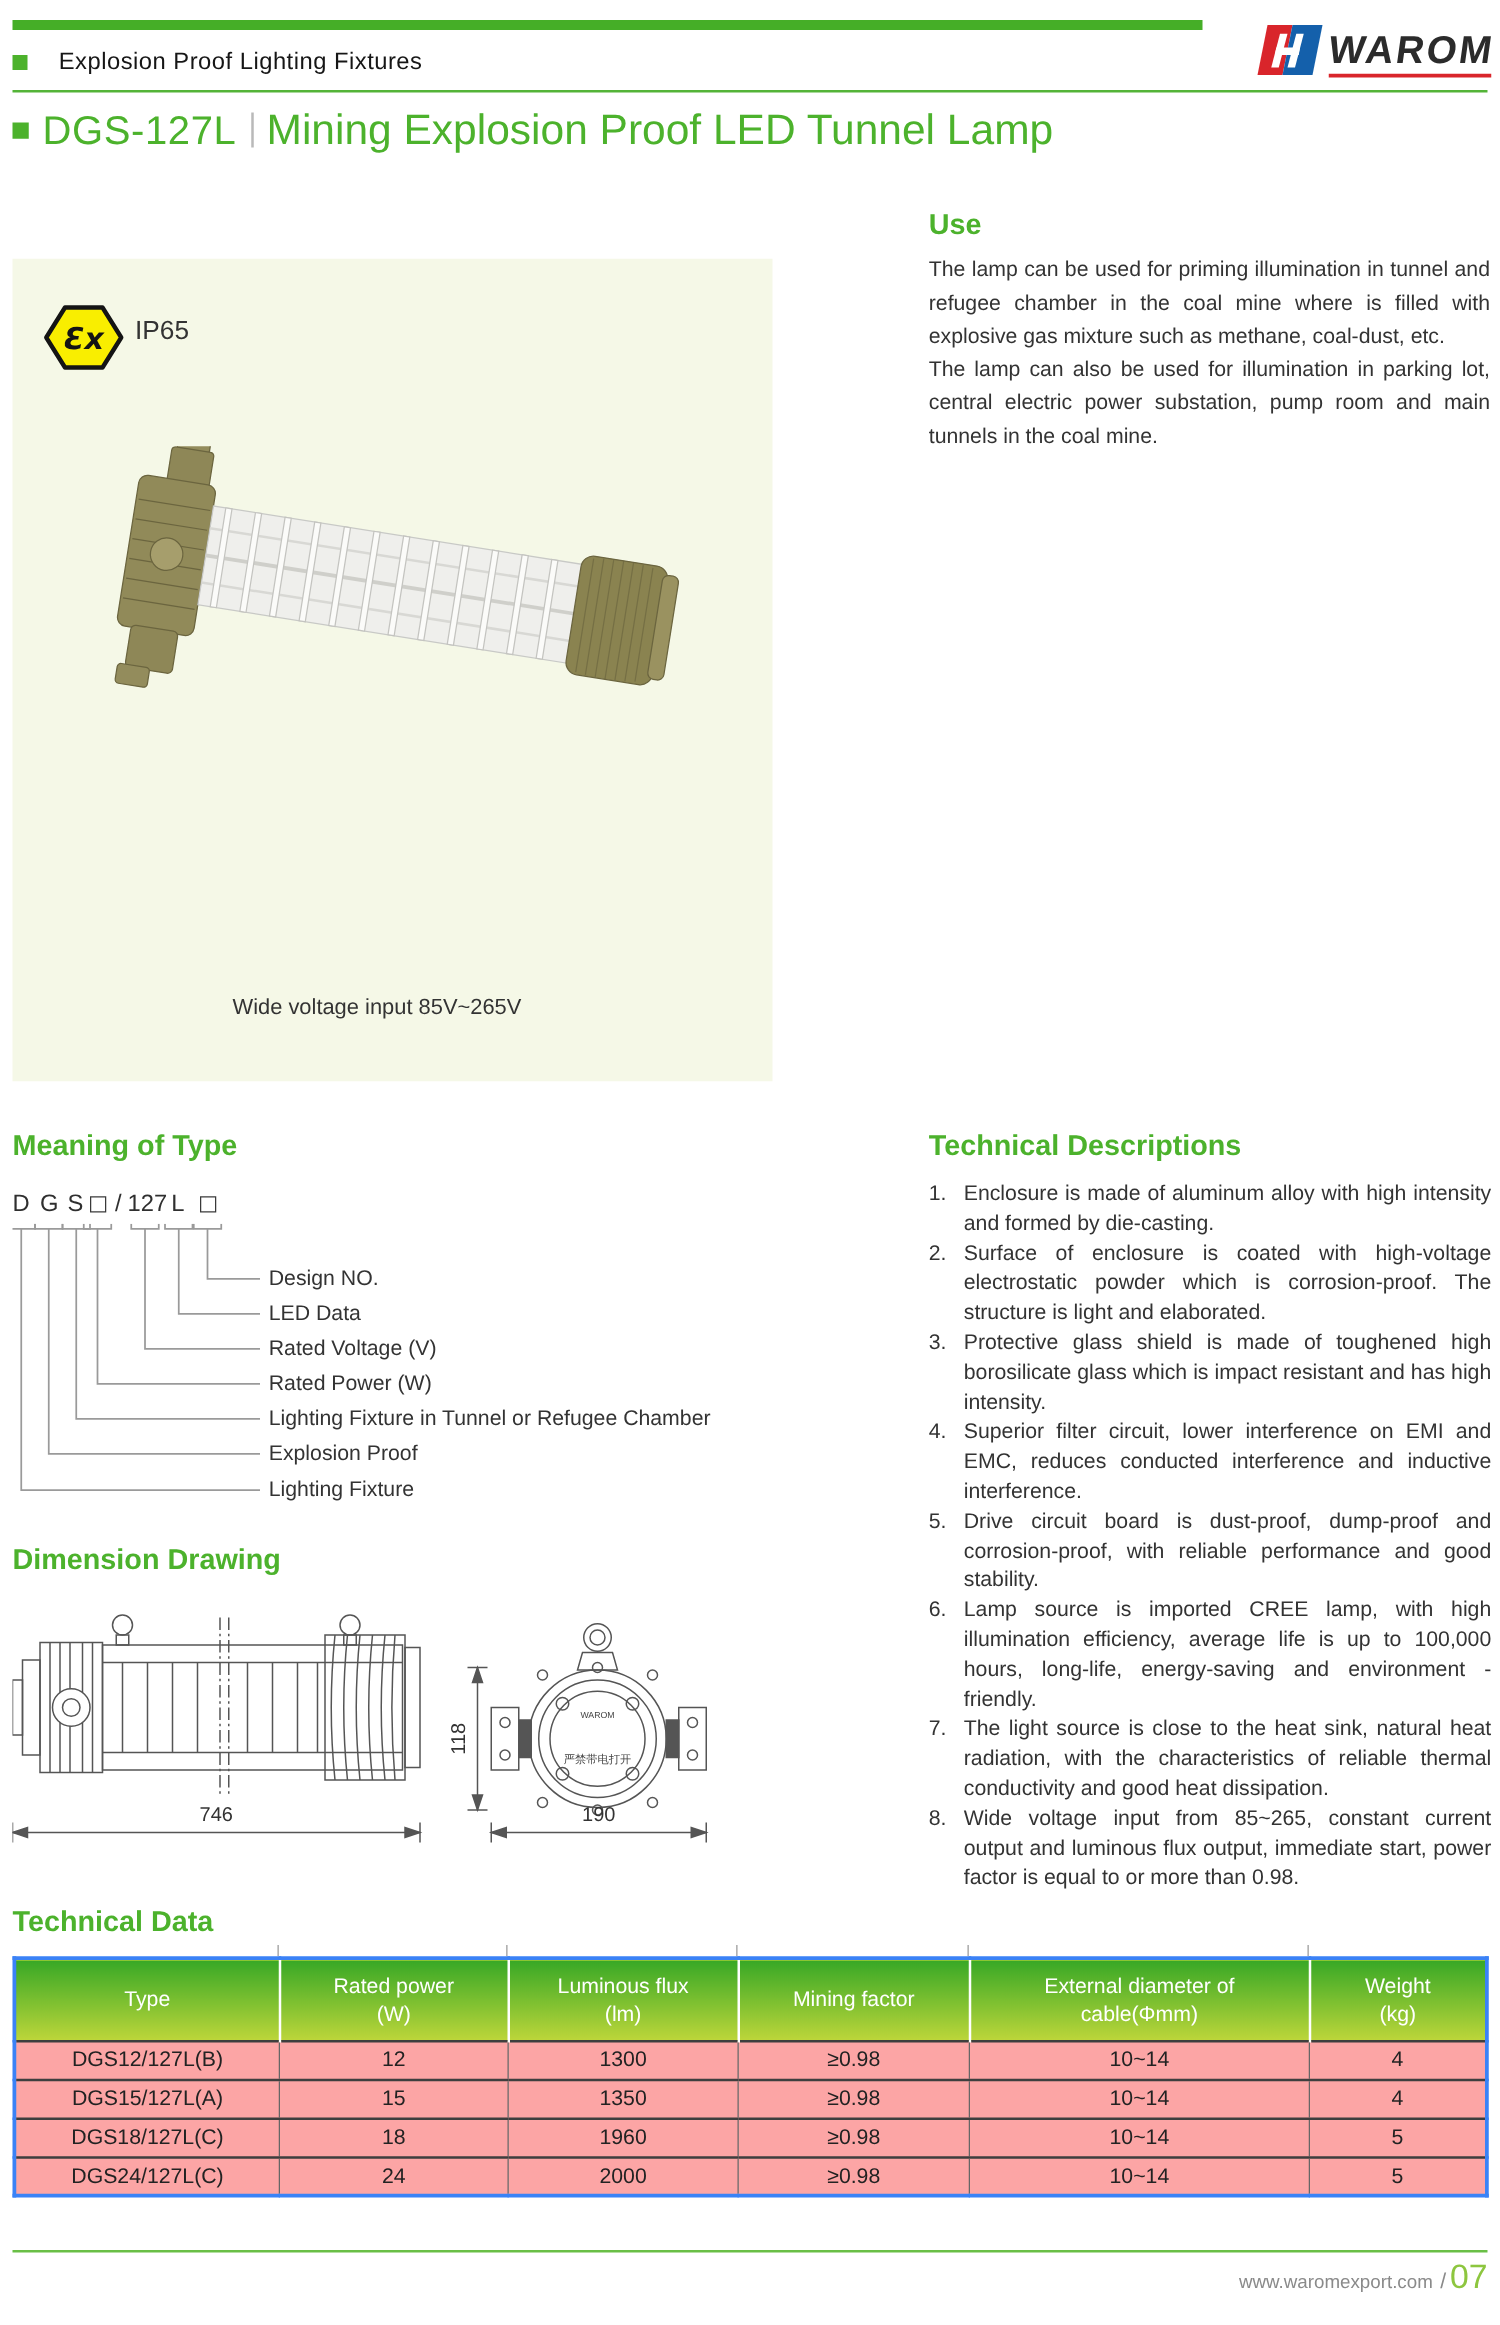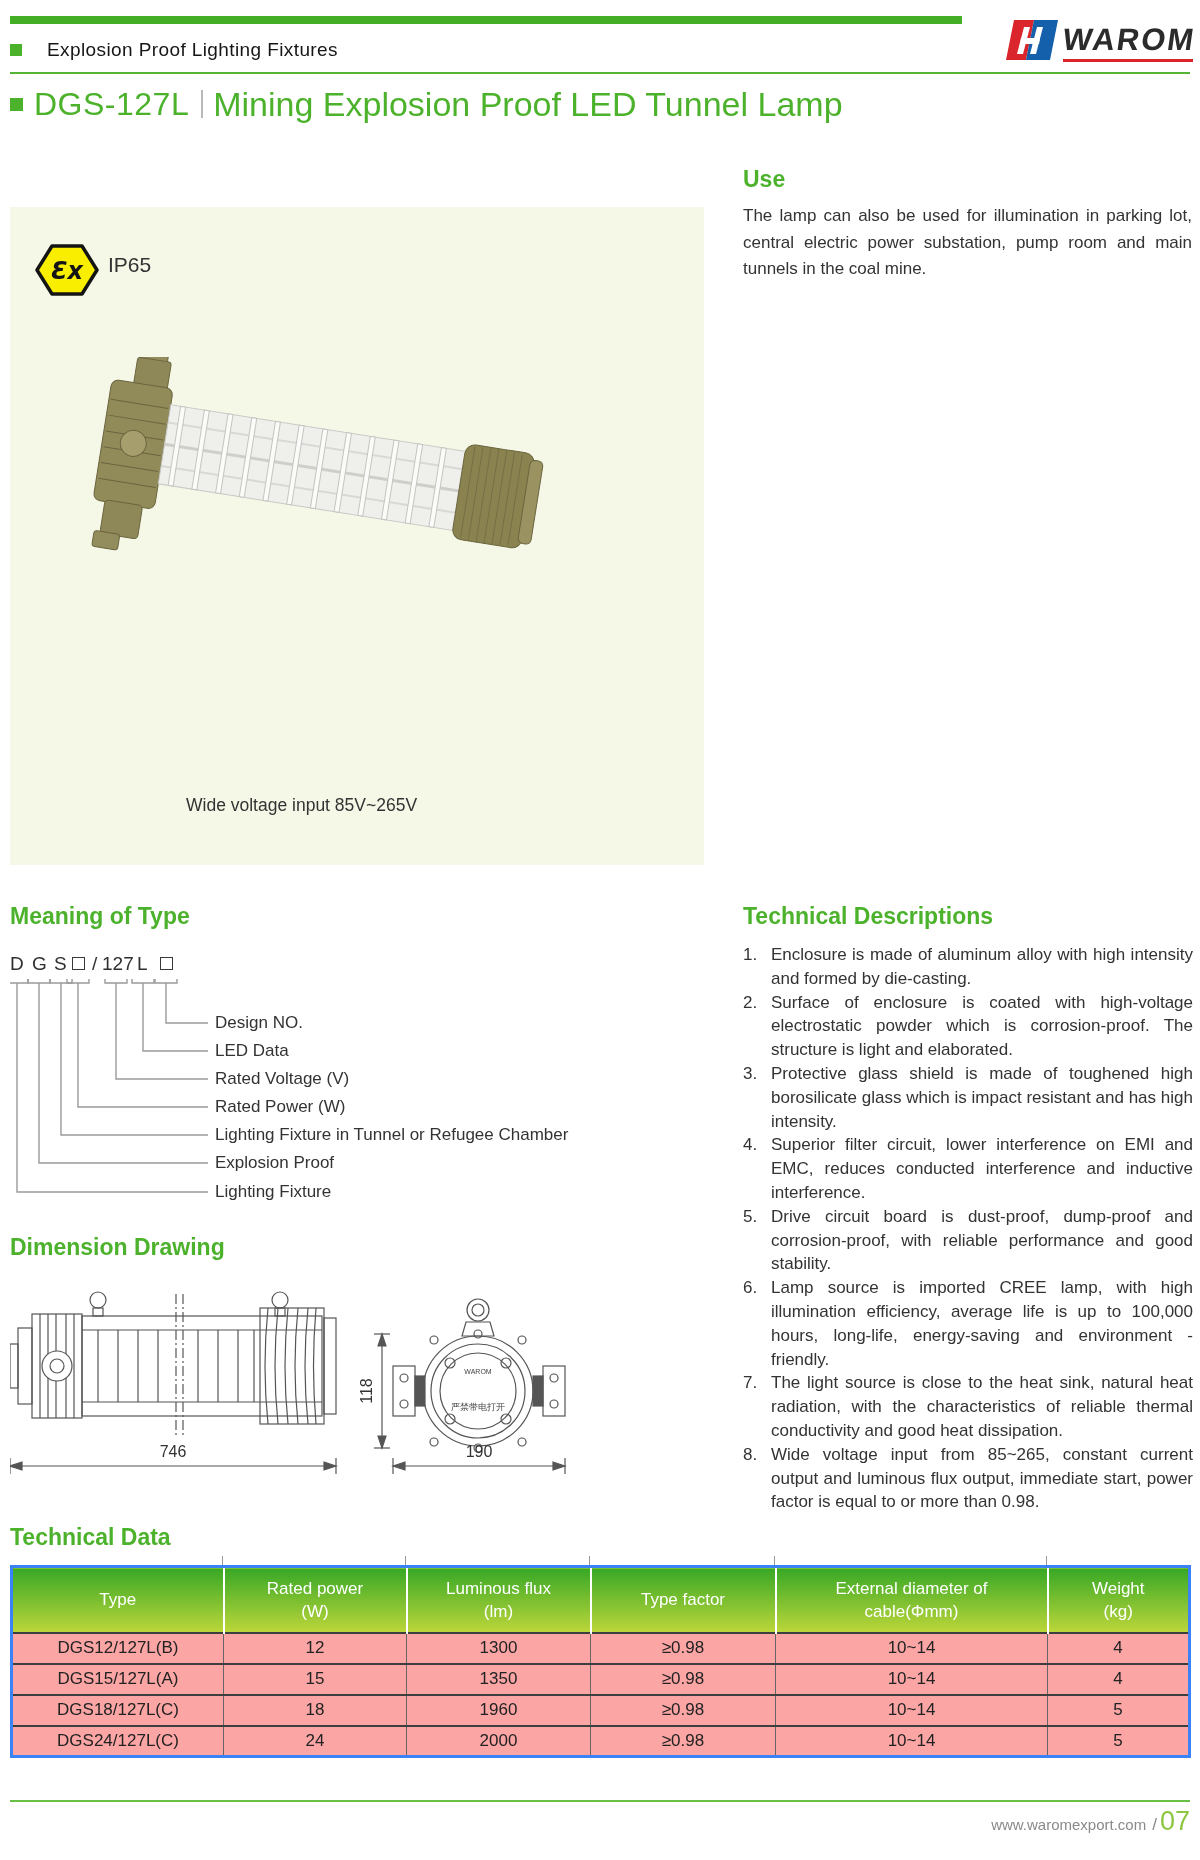--- a/index.html
+++ b/index.html
@@ -17,21 +17,21 @@
   .logo-underline { left:1063px; top:59px; width:130px; height:3px; background:#d9252b; }
   .hairline { left:10px; top:72px; width:1180px; height:2px; background:#54b438; }
 
   .title-row { left:10px; top:84px; height:40px; display:flex; align-items:center; }
   .title-sq { width:13px; height:13px; background:#4cb22c; }
   .model { margin-left:11px; font-size:32px; color:#4cb22c; letter-spacing:.5px; }
   .title-div { width:2px; height:28px; background:#b9b9b9; margin:0 10px 0 12px; }
   .subtitle { font-size:34px; color:#4cb22c; }
 
   
-  .hero { left:10px; top:207px; width:694px; height:658px; background:#f5f8e7; }
+  .hero { left:10px; top:207px; width:608px; height:658px; background:#f5f8e7; }
   .ip { left:98px; top:46px; font-size:21px; color:#333; position:absolute; }
   .hero-caption { position:absolute; left:176px; top:588px; font-size:17.5px; color:#333; }
 
   
   .g-head { font-size:23px; font-weight:bold; color:#4cb22c; }
   .use-sec { left:743px; top:166px; width:449px; }
   .use-sec p { margin-top:10px; font-size:17px; line-height:26.5px; text-align:justify; color:#333; }
   .use-sec p + p { margin-top:0; }
 
   
@@ -145,20 +145,21 @@
         </g>
         <rect x="466" y="42" width="13" height="84" rx="5" fill="#9a9260" stroke="#6b653f"></rect>
       </g>
     </svg>
 
     <div class="hero-caption">Wide voltage input 85V~265V</div>
   </div>
 
   <div class="abs use-sec">
     <div class="g-head">Use</div>
+    <p>The lamp can be used for priming illumination in tunnel and refugee chamber in the coal mine where is filled with explosive gas mixture such as methane, coal-dust, etc.</p>
     <p>The lamp can also be used for illumination in parking lot, central electric power substation, pump room and main tunnels in the coal mine.</p>
   </div>
 
   <div class="abs meaning">
     <div class="g-head">Meaning of Type</div>
     <span class="code-ch" style="left:0px">D</span>
     <span class="code-ch" style="left:22px">G</span>
     <span class="code-ch" style="left:44px">S</span>
     <span class="code-sq" style="left:62px"></span>
     <span class="code-ch" style="left:82px">/</span>
@@ -323,21 +324,21 @@
           </th>
         <th>
             <div>Rated power</div>
             <div>(W)</div>
           </th>
         <th>
             <div>Luminous flux</div>
             <div>(lm)</div>
           </th>
         <th>
-            <div>Type factor</div>
+            <div>Mining factor</div>
             <div></div>
           </th>
         <th>
             <div>External diameter of</div>
             <div>cable(Φmm)</div>
           </th>
         <th>
             <div>Weight</div>
             <div>(kg)</div>
           </th>

